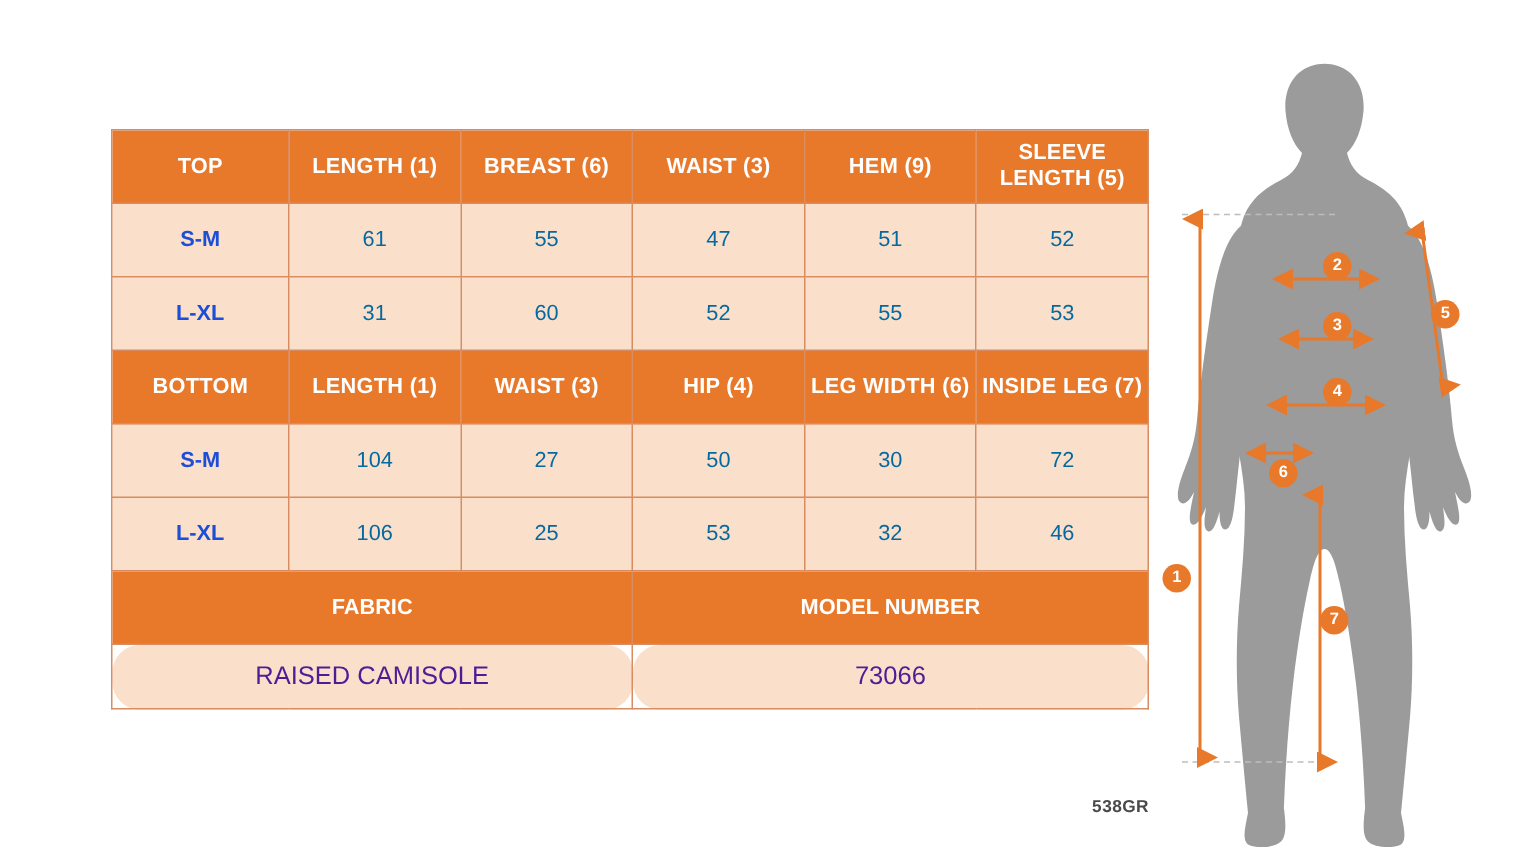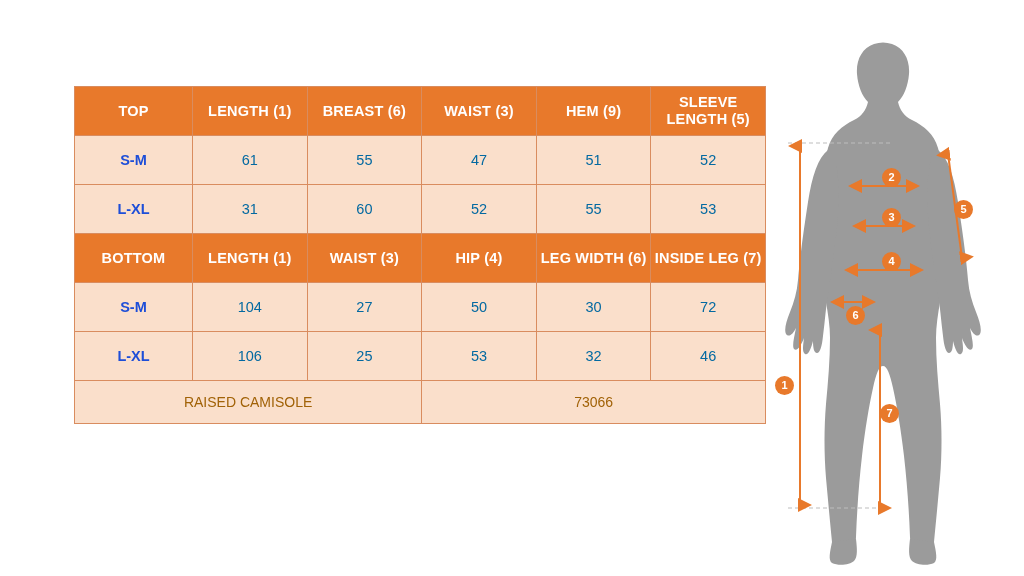--- a/index.html
+++ b/index.html
@@ -61,23 +61,24 @@
     color: #0369a1;
   }
   tr.footer-head td {
     background: #e8792b;
     color: #ffffff;
     font-weight: bold;
     font-size: 14.5px;
   }
   tr.footer-val td {
     background: #fadfcb;
-    font-size: 14px;
-    color: #a16207;
+    font-size: 17px;
+    color: #4c1d95;
     height: 40px;
+    border-radius: 18px;
   }
   .col-first { width: 118px; }
 
   .code-label {
     position: absolute;
     left: 0;
     top: 446px;
     width: 692px;
     text-align: right;
     font-size: 11.5px;
@@ -175,27 +176,32 @@
         <tr class="data-row">
           <td class="row-label">L-XL</td>
           <td class="value">106</td>
           <td class="value">25</td>
           <td class="value">53</td>
           <td class="value">32</td>
           <td class="value">46</td>
         </tr>
 
 
+        <tr class="footer-head">
+          <td colspan="3">FABRIC</td>
+          <td colspan="3">MODEL NUMBER</td>
+        </tr>
         <tr class="footer-val">
           <td colspan="3">RAISED CAMISOLE</td>
           <td colspan="3">73066</td>
         </tr>
       </tbody>
     </table>
 
+    <div class="code-label">538GR</div>
   </div>
 
   <div class="figure">
     <svg width="254" height="546" viewBox="0 0 254 546" xmlns="http://www.w3.org/2000/svg">
       <defs>
         <marker id="arrUp" markerWidth="7" markerHeight="7" refX="3.5" refY="6" orient="auto">
           <path d="M3.5 0 L7 7 L0 7 Z" fill="#e8792b"></path>
         </marker>
         <marker id="arrDn" markerWidth="7" markerHeight="7" refX="3.5" refY="1" orient="auto">
           <path d="M3.5 7 L0 0 L7 0 Z" fill="#e8792b"></path>

